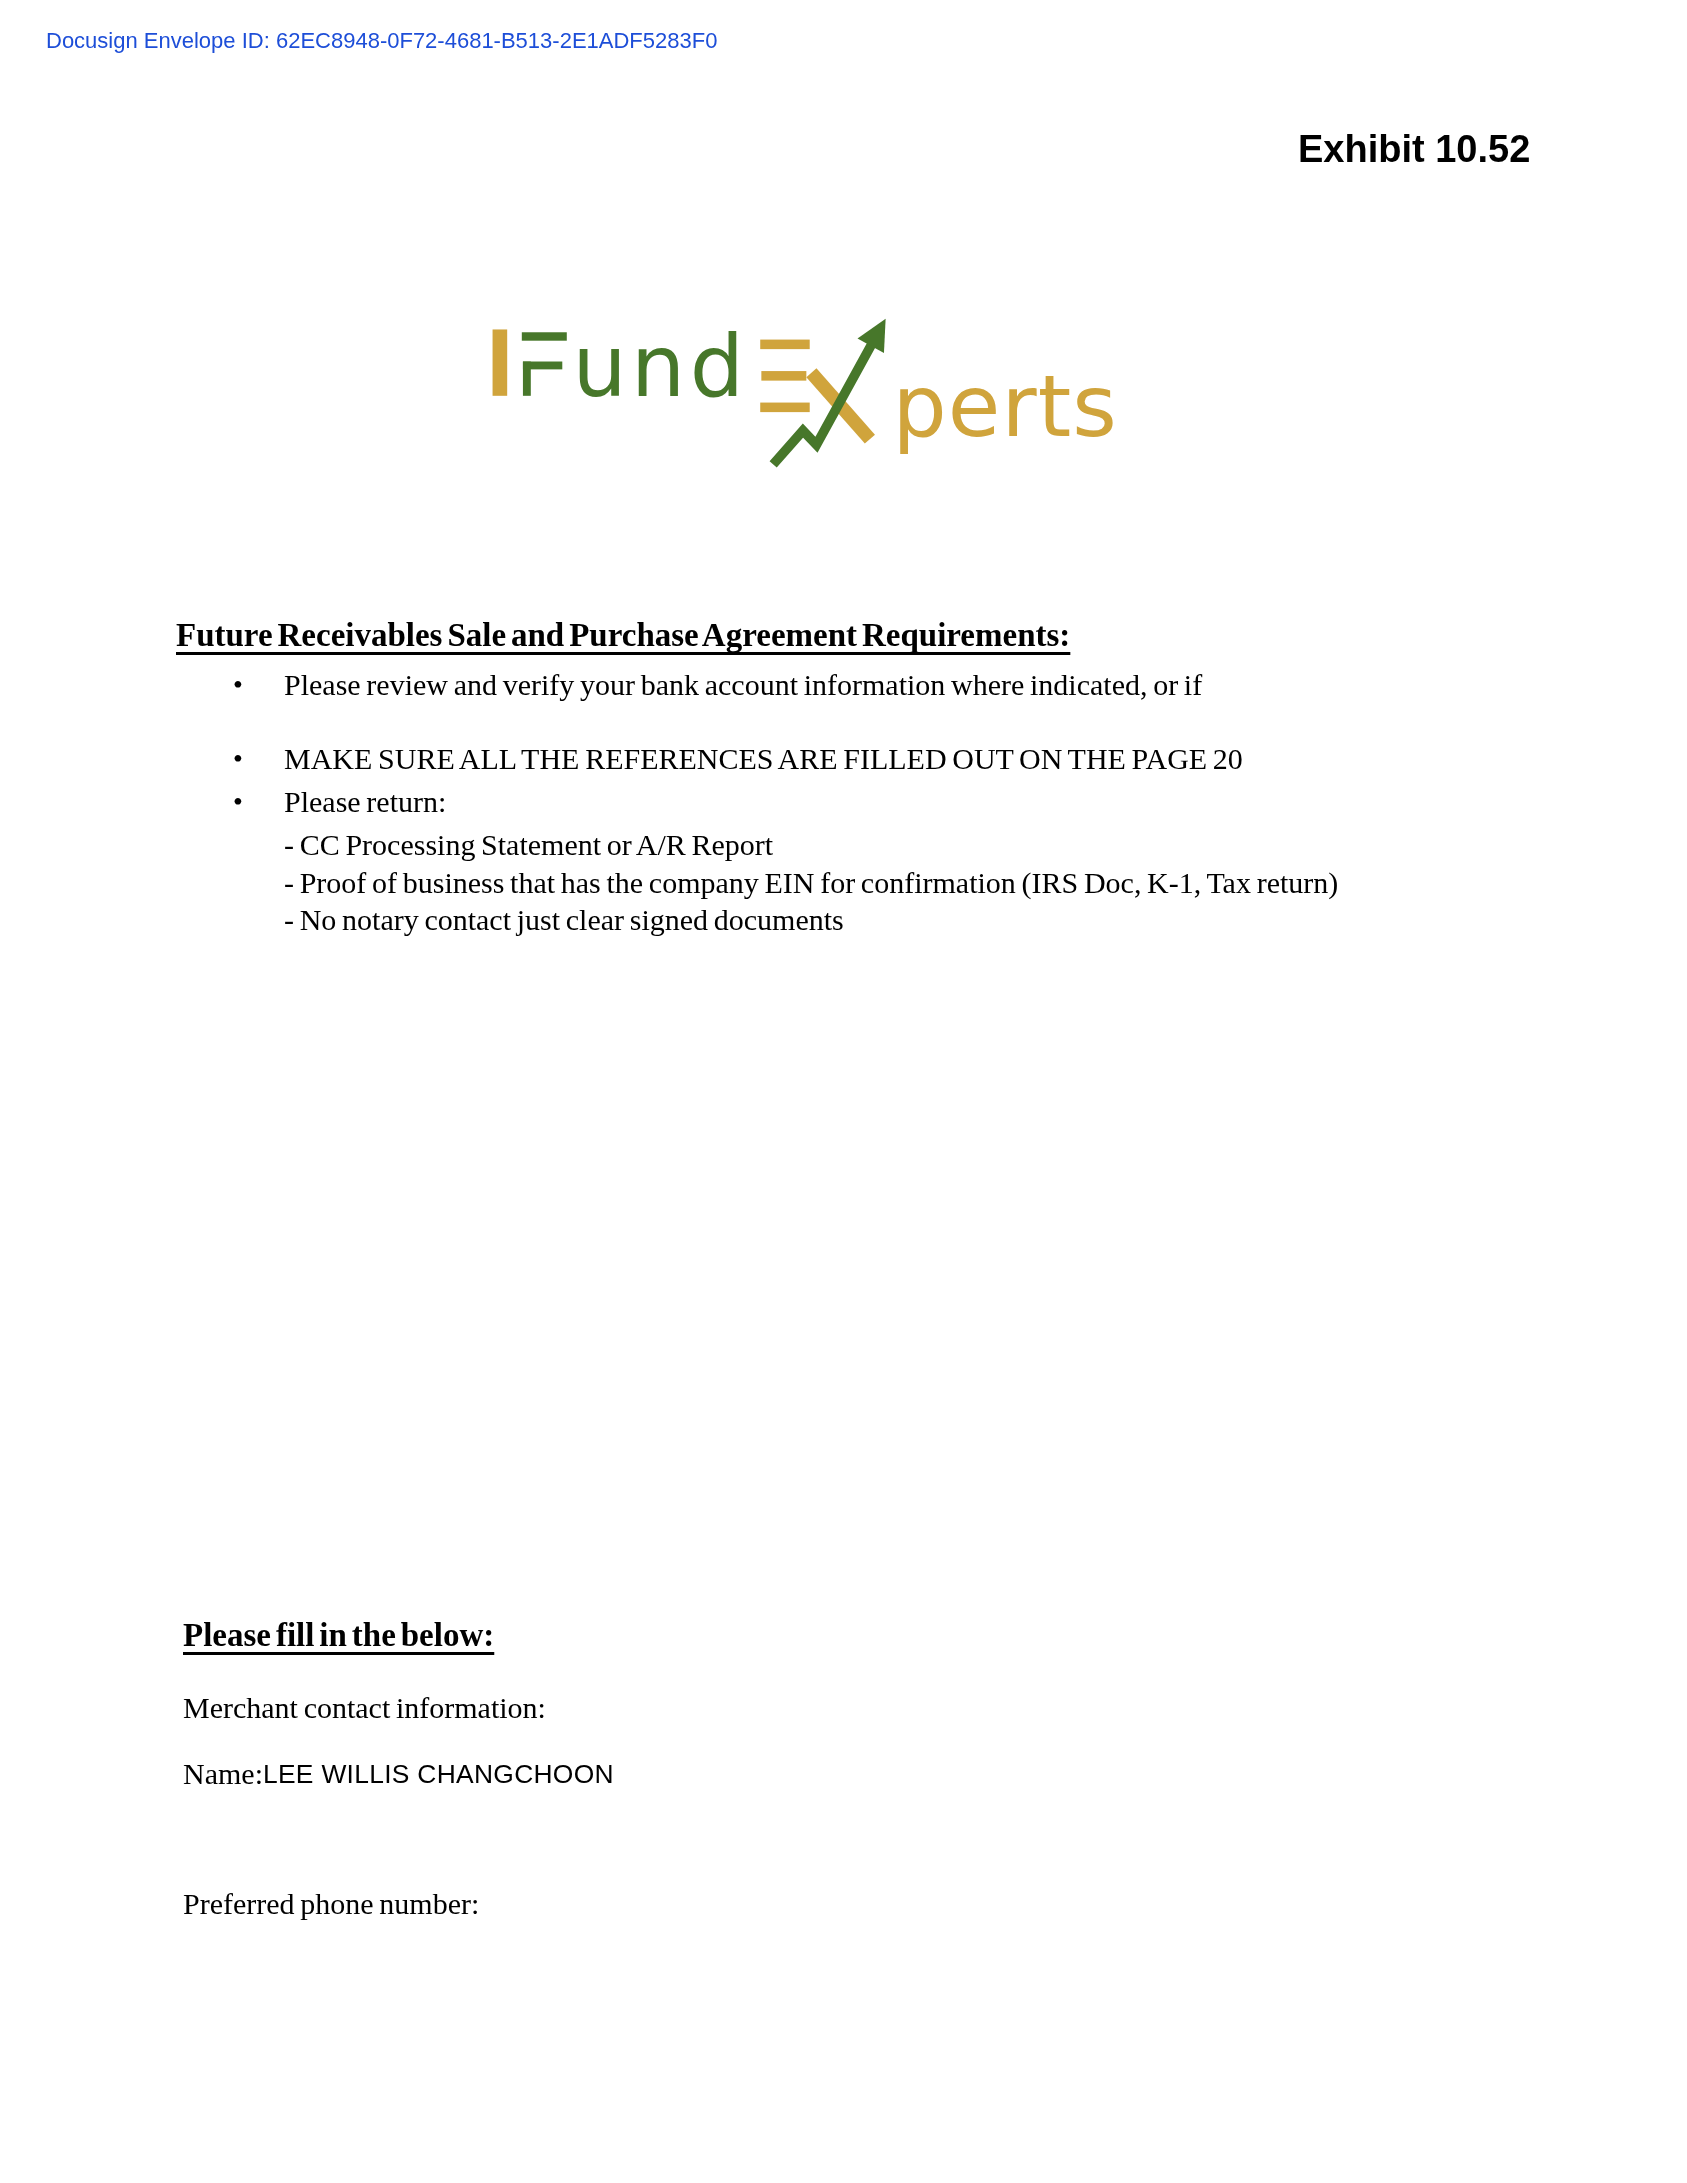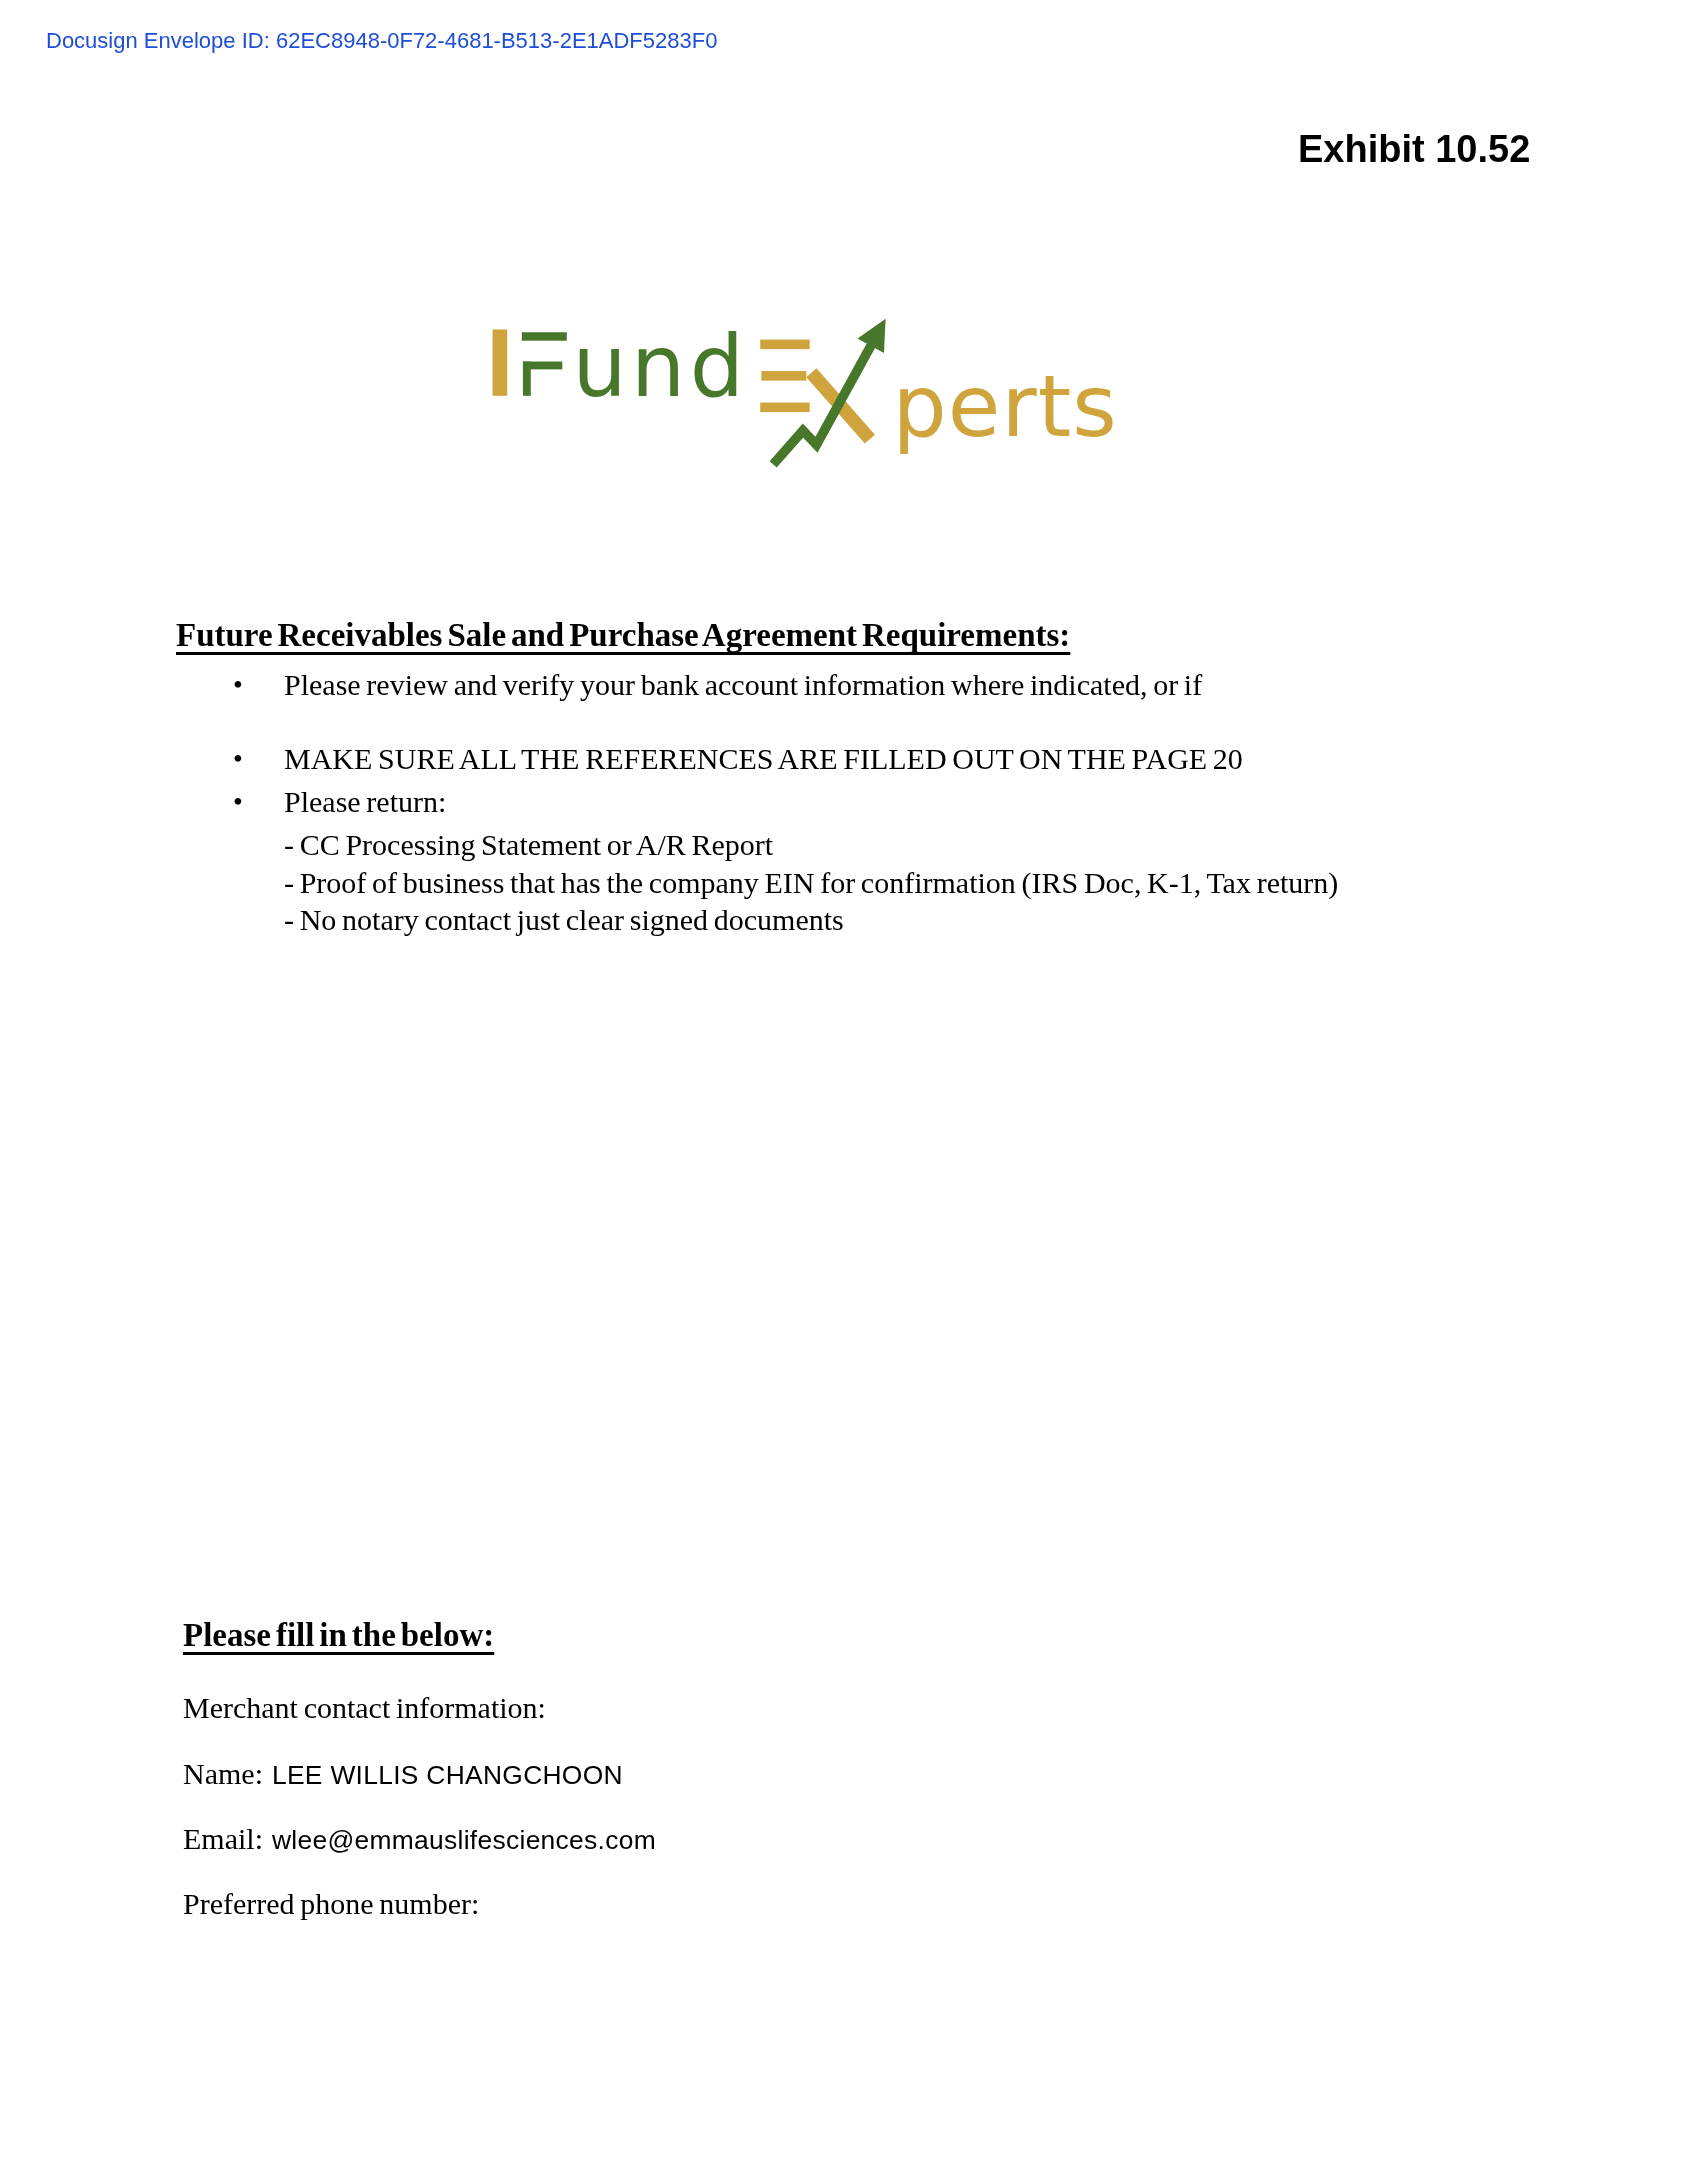--- a/index.html
+++ b/index.html
@@ -40,22 +40,21 @@
     line-height:38px;
     white-space:nowrap;
     word-spacing:-0.06em;
   }
   .bullet-dot{
     font-size:28px;
     line-height:38px;
   }
   .field-row{
     display:flex;
-    align-items:flex-end;
-    gap:9px;
+    align-items:center;
     white-space:nowrap;
   }
   .field-label{
     font-size:30px;
     word-spacing:-0.06em;
   }
   .field-value{
     font-family:"Liberation Sans", sans-serif;
     font-size:26.4px;
     letter-spacing:0.3px;
@@ -120,24 +119,20 @@
 
   <div class="abs heading" style="left:183px; top:1617px;">Please fill in the below:</div>
 
   <div class="abs body-line" style="left:183px; top:1689px;">Merchant contact information:</div>
 
   <div class="abs field-row" style="left:183px; top:1757px;">
     <span class="field-label">Name:</span>
     <span class="field-value">LEE WILLIS CHANGCHOON</span>
   </div>
 
-  <div class="abs field-row" style="left:183px; top:1822px;">
-    <span class="field-label">Email:</span>
-    <span class="field-value">wlee@emmauslifesciences.com</span>
-  </div>
 
   <div class="abs field-row" style="left:183px; top:1887px;">
     <span class="field-label">Preferred phone number:</span>
     <span class="field-value"></span>
   </div>
 
 </div>
 
 
 </body></html>

